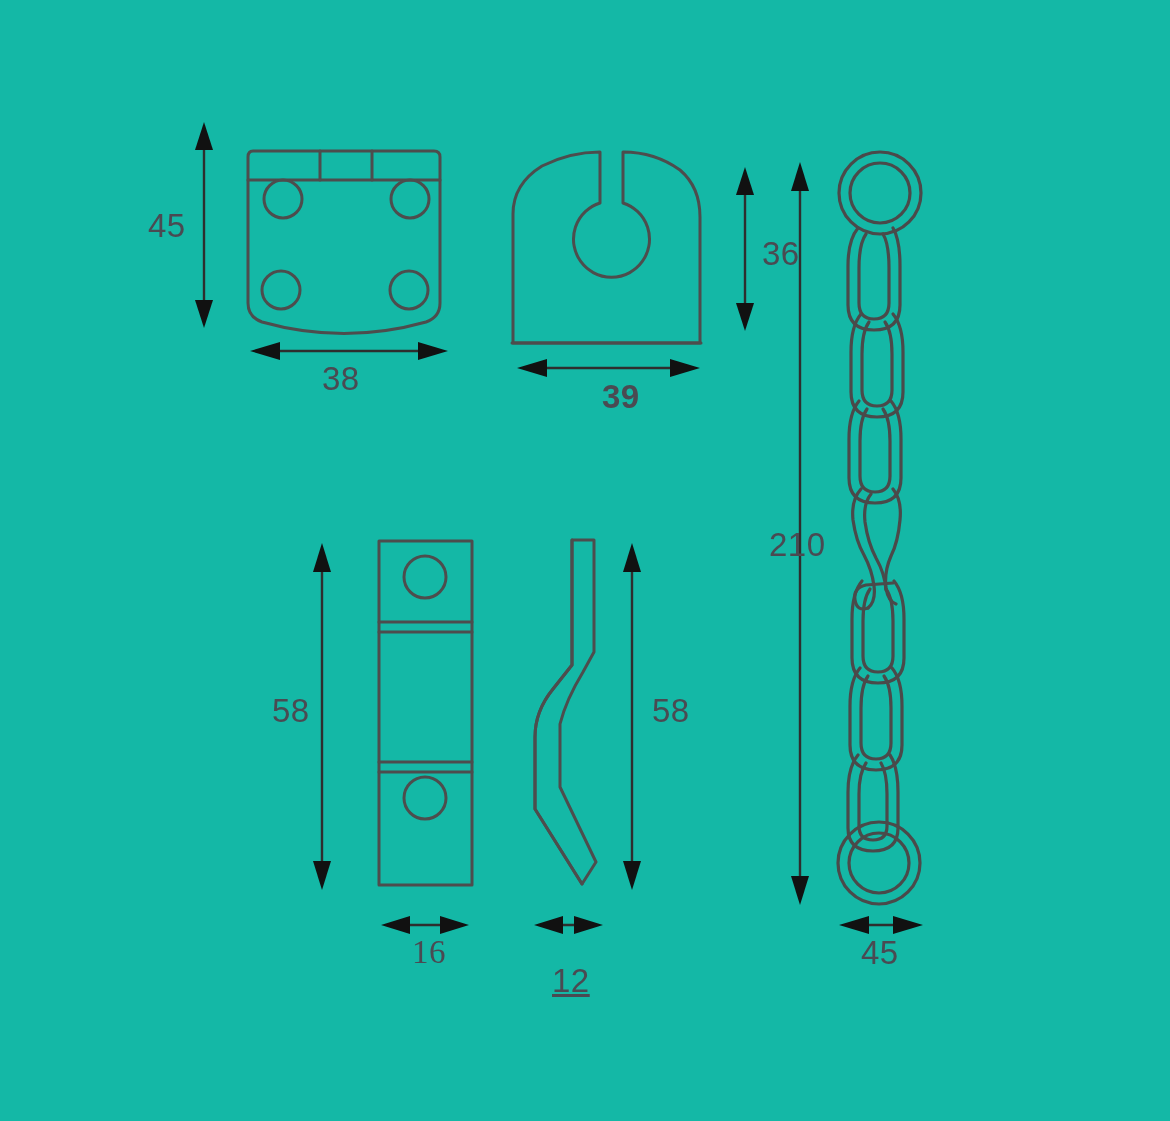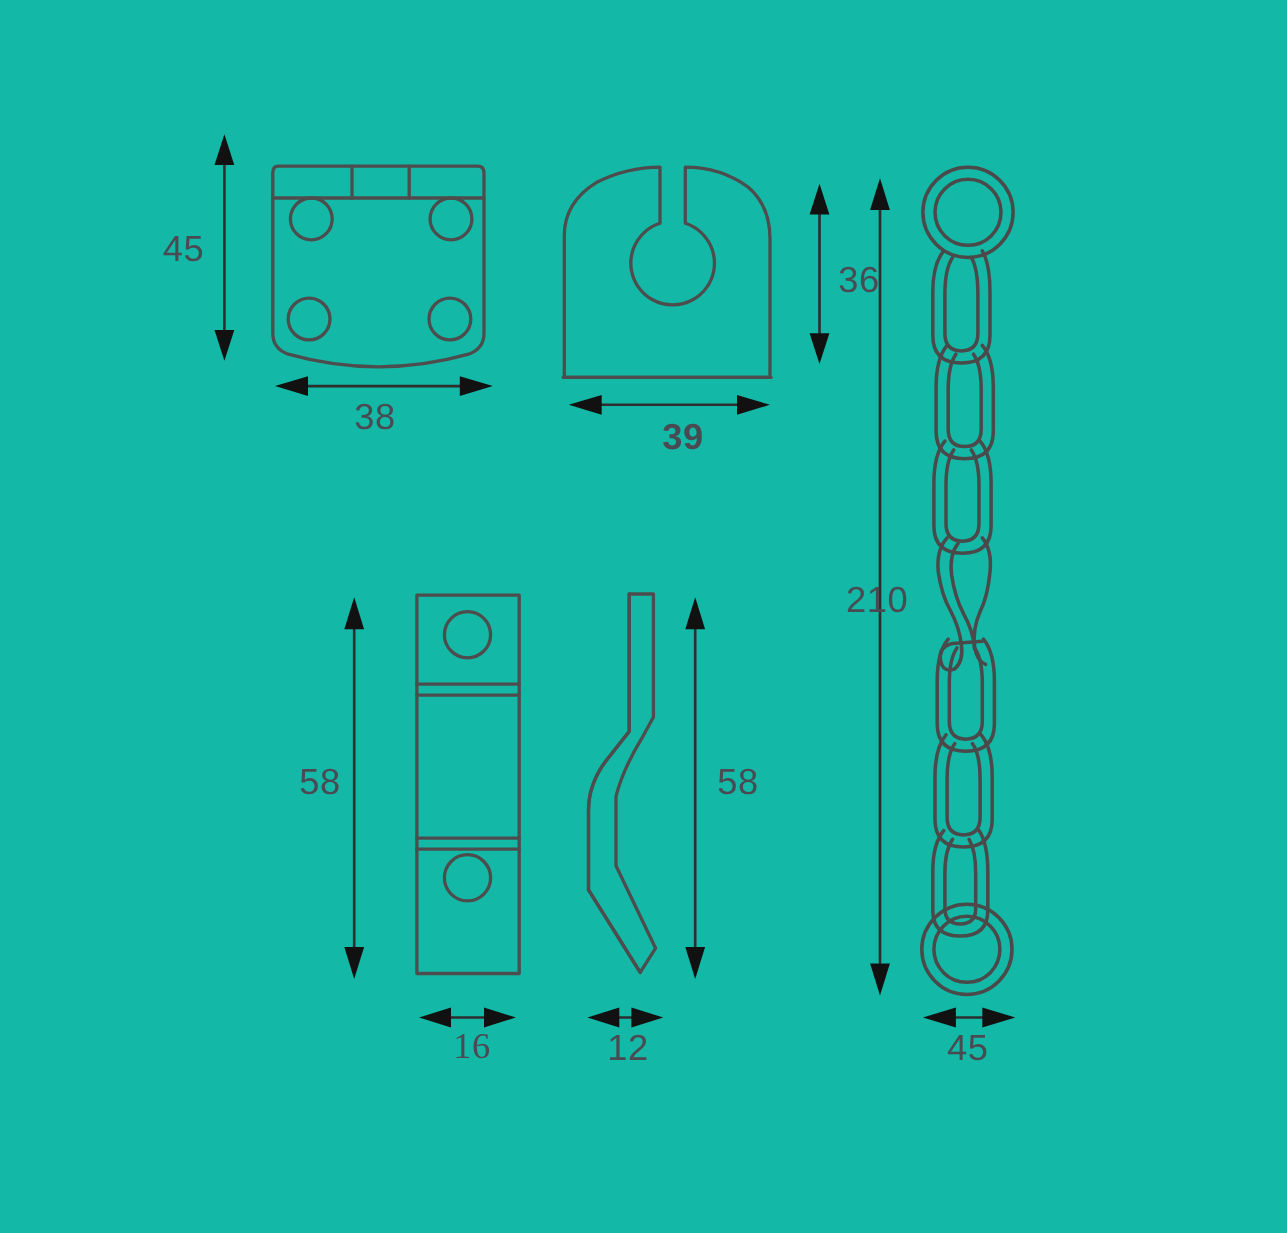--- a/index.html
+++ b/index.html
@@ -248,19 +248,19 @@
   <div class="dim-text" style="left:762px; top:237px;">36</div>
 
   <div class="dim-text" style="left:602px; top:380px;font-weight:bold;">39</div>
 
   <div class="dim-text" style="left:272px; top:694px;">58</div>
 
   <div class="dim-text" style="left:412px; top:936px;font-family:Liberation Serif, serif;">16</div>
 
   <div class="dim-text" style="left:652px; top:694px;">58</div>
 
-  <div class="dim-text" style="left:552px; top:936px;">12</div>
+  <div class="dim-text" style="left:552px; top:964px;text-decoration:underline;">12</div>
 
   <div class="dim-text" style="left:741px; top:528px;margin-left:28px;">210</div>
 
   <div class="dim-text" style="left:861px; top:936px;">45</div>
 
 </div>
 
 </body></html>

